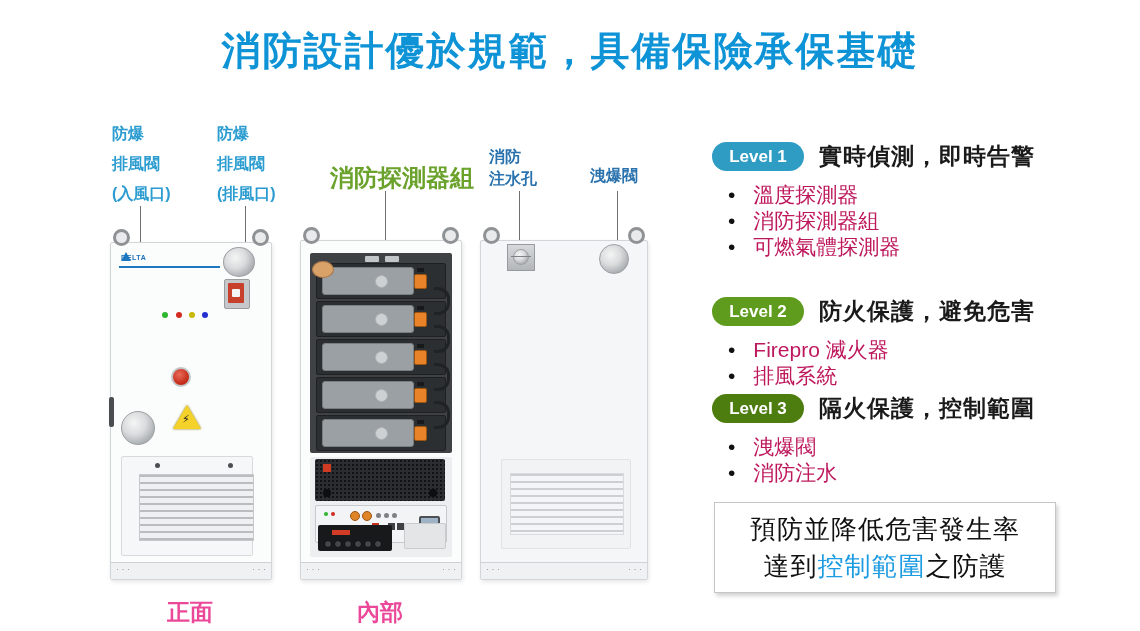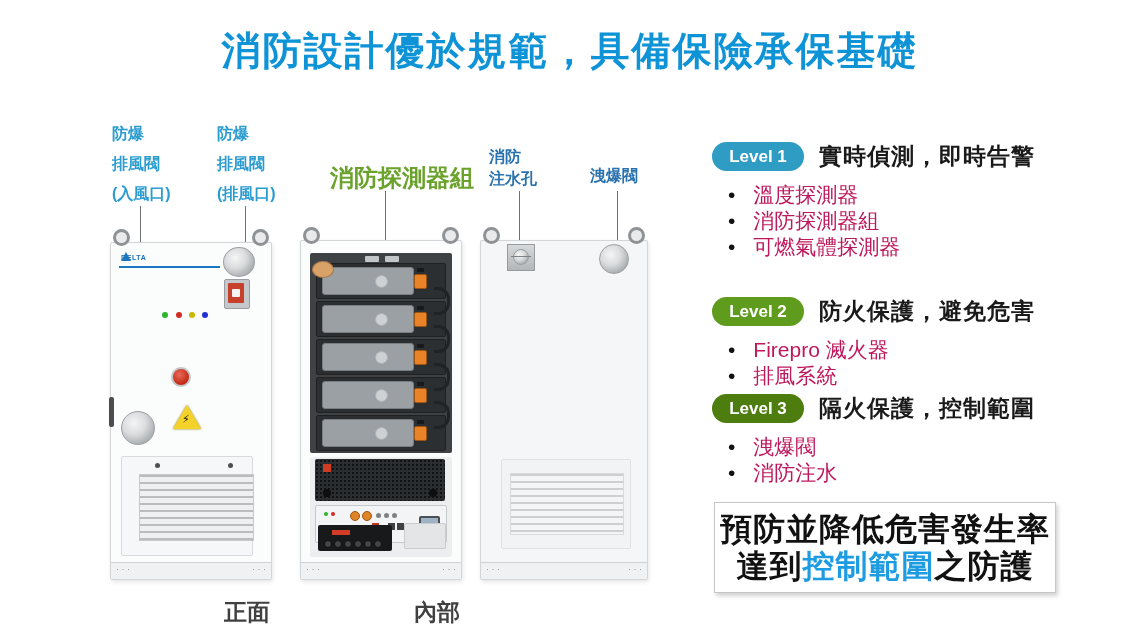--- a/index.html
+++ b/index.html
@@ -90,36 +90,36 @@
 
   
   .cab.back{background:#f5f6f7;}
   .plate{left:26px;top:3px;width:26px;height:25px;background:linear-gradient(#d6d9db,#b4b7b9);
          border:1px solid #989b9e;}
   .plate-circle{left:5px;top:4px;width:14px;height:14px;}
   .plate-line{left:3px;top:11px;width:20px;height:1px;background:#7e8285;}
   .disc{left:118px;top:3px;width:28px;height:28px;}
   .bgrille{left:20px;top:218px;width:128px;height:88px;border:1px solid #e0e2e4;background:#f2f3f4;border-radius:2px;}
 
-  .caption{position:absolute;top:597px;text-align:right;font-size:23px;font-weight:bold;color:#404040;}
+  .caption{position:absolute;top:597px;text-align:center;font-size:23px;font-weight:bold;color:#ec4899;}
 
   
   .level-group{position:absolute;left:712px;width:400px;}
   .level-row{display:flex;align-items:center;}
   .badge{display:inline-block;min-width:60px;padding:2px 16px;height:25px;line-height:25px;border-radius:16px;
          color:#fff;font-weight:bold;font-size:17px;text-align:center;}
   .level-heading{margin-left:15px;font-size:23px;font-weight:bold;color:#1a1a1a;letter-spacing:1px;}
   .bullets{list-style:none;margin:10px 0 0 0;padding:0 0 0 16px;}
   .bullets li{font-size:21px;color:#be185d;line-height:26px;}
   .bullets li::before{content:"•";margin-right:18px;color:#111;}
 
   .summary-box{position:absolute;left:714px;top:502px;width:340px;height:89px;background:#fff;
                border:1px solid #c6c6c6;box-shadow:2px 3px 4px rgba(0,0,0,0.18);
                display:flex;flex-direction:column;justify-content:center;align-items:center;}
-  .summary-line{font-size:32px;font-weight:bold;color:#111;line-height:37px;letter-spacing:1px;text-align:right;}
+  .summary-line{font-size:26px;font-weight:normal;color:#111;line-height:37px;letter-spacing:1px;text-align:right;}
   .hl{color:var(--highlight,#1e9ce2);}
 </style>
 </head>
 <body>
 
 <div class="slide">
 
   <h1 class="title">消防設計優於規範，具備保險承保基礎</h1>
 
   <div class="callout c-blue" style="left:112px;top:119px;">防爆

